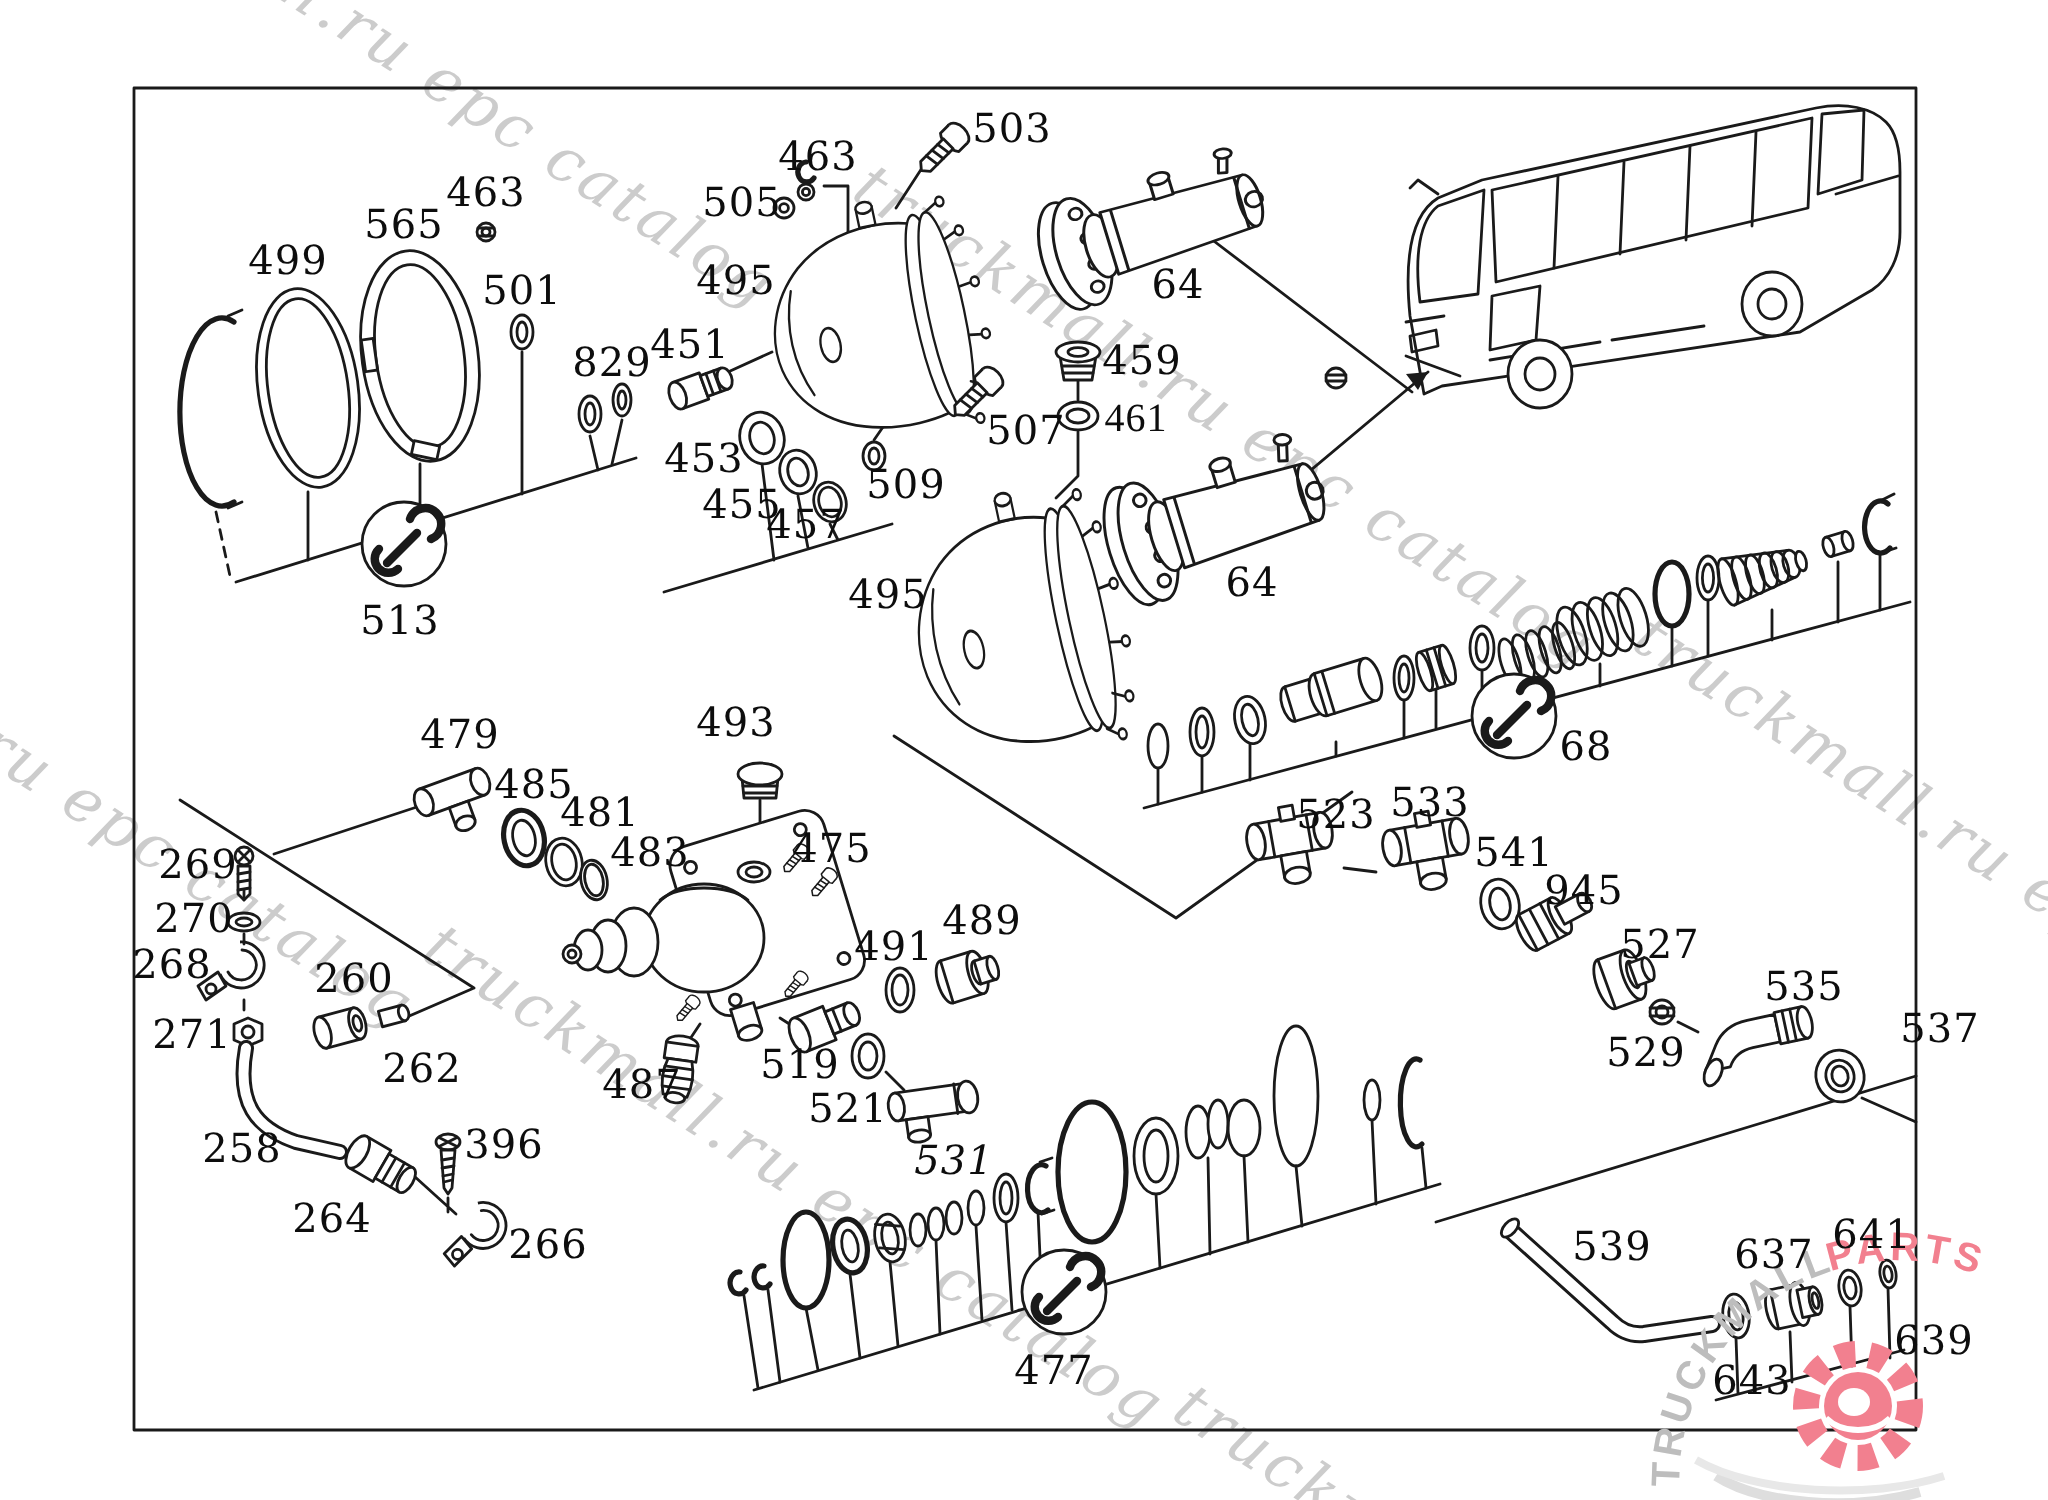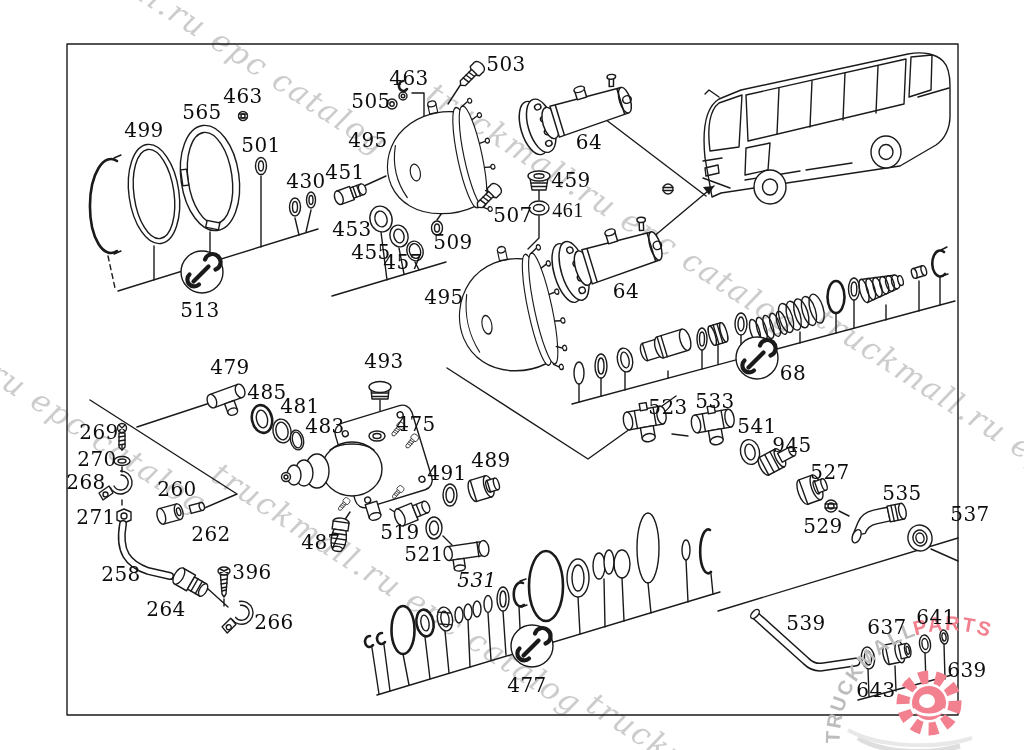--- a/index.html
+++ b/index.html
@@ -550,39 +550,39 @@
       <text class="logo-text" fill="#bdbdbd"><textPath href="#logoarc" startOffset="2%">TRUCKMALL</textPath></text>
       <text class="logo-text" fill="#f2808f"><textPath href="#logoarc" startOffset="64%">PARTS</textPath></text>
     </g>
   </svg>
 
   <div id="label-layer">
       <span class="plabel" style="left: 144px; top: 130px;">499</span>
       <span class="plabel" style="left: 202px; top: 112px;">565</span>
       <span class="plabel" style="left: 243px; top: 96px;">463</span>
       <span class="plabel" style="left: 261px; top: 145px;">501</span>
-      <span class="plabel" style="left: 306px; top: 181px;">430</span>
+      <span class="plabel" style="left: 306px; top: 181px;">829</span>
       <span class="plabel" style="left: 200px; top: 310px;">513</span>
       <span class="plabel" style="left: 409px; top: 78px;">463</span>
       <span class="plabel" style="left: 506px; top: 64px;">503</span>
       <span class="plabel" style="left: 371px; top: 101px;">505</span>
       <span class="plabel" style="left: 368px; top: 140px;">495</span>
       <span class="plabel" style="left: 345px; top: 172px;">451</span>
       <span class="plabel" style="left: 352px; top: 229px;">453</span>
       <span class="plabel" style="left: 371px; top: 252px;">455</span>
       <span class="plabel" style="left: 403px; top: 262px;">457</span>
       <span class="plabel" style="left: 497px; top: 215px; margin-left: 16px;">507</span>
       <span class="plabel" style="left: 453px; top: 242px;">509</span>
       <span class="plabel" style="left: 571px; top: 180px;">459</span>
       <span class="plabel" style="left: 568px; top: 210px; font-family: Liberation Serif, serif;">461</span>
       <span class="plabel" style="left: 589px; top: 142px;">64</span>
       <span class="plabel" style="left: 444px; top: 297px;">495</span>
       <span class="plabel" style="left: 626px; top: 291px;">64</span>
       <span class="plabel" style="left: 793px; top: 373px;">68</span>
-      <span class="plabel" style="left: 384px; top: 361px;">493</span>
+      <span class="plabel" style="left: 368px; top: 361px;">493</span>
       <span class="plabel" style="left: 230px; top: 367px;">479</span>
       <span class="plabel" style="left: 267px; top: 392px;">485</span>
       <span class="plabel" style="left: 300px; top: 406px;">481</span>
       <span class="plabel" style="left: 325px; top: 426px;">483</span>
       <span class="plabel" style="left: 416px; top: 424px;">475</span>
       <span class="plabel" style="left: 99px; top: 432px;">269</span>
       <span class="plabel" style="left: 97px; top: 459px;">270</span>
       <span class="plabel" style="left: 86px; top: 482px;">268</span>
       <span class="plabel" style="left: 96px; top: 517px;">271</span>
       <span class="plabel" style="left: 177px; top: 489px;">260</span>

